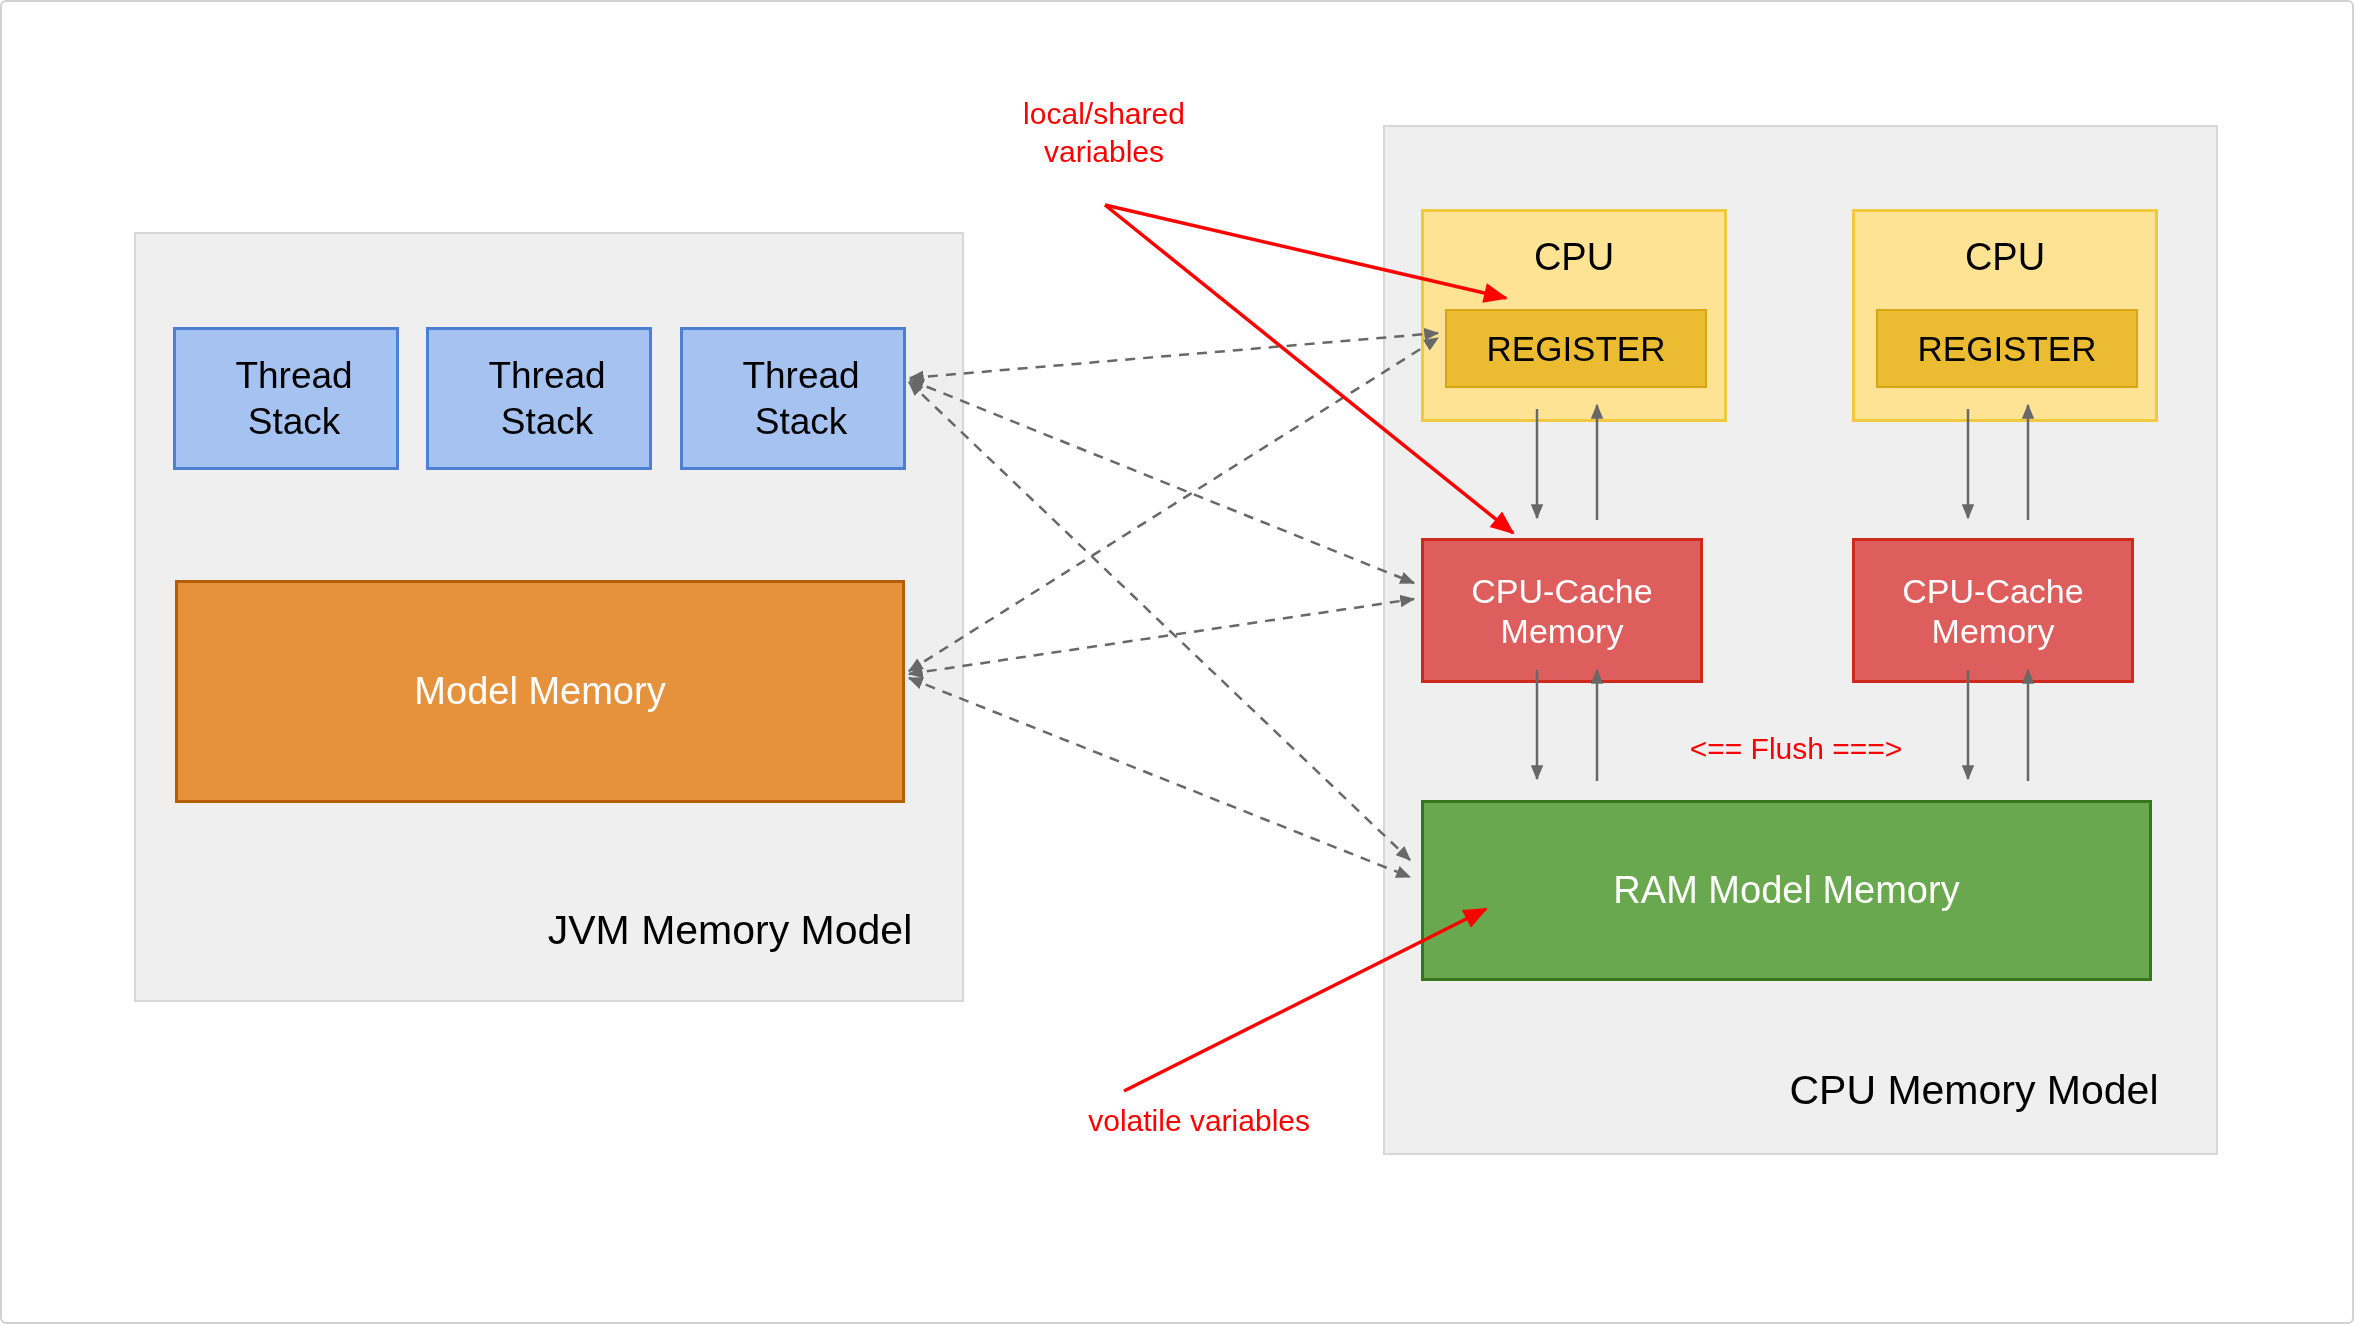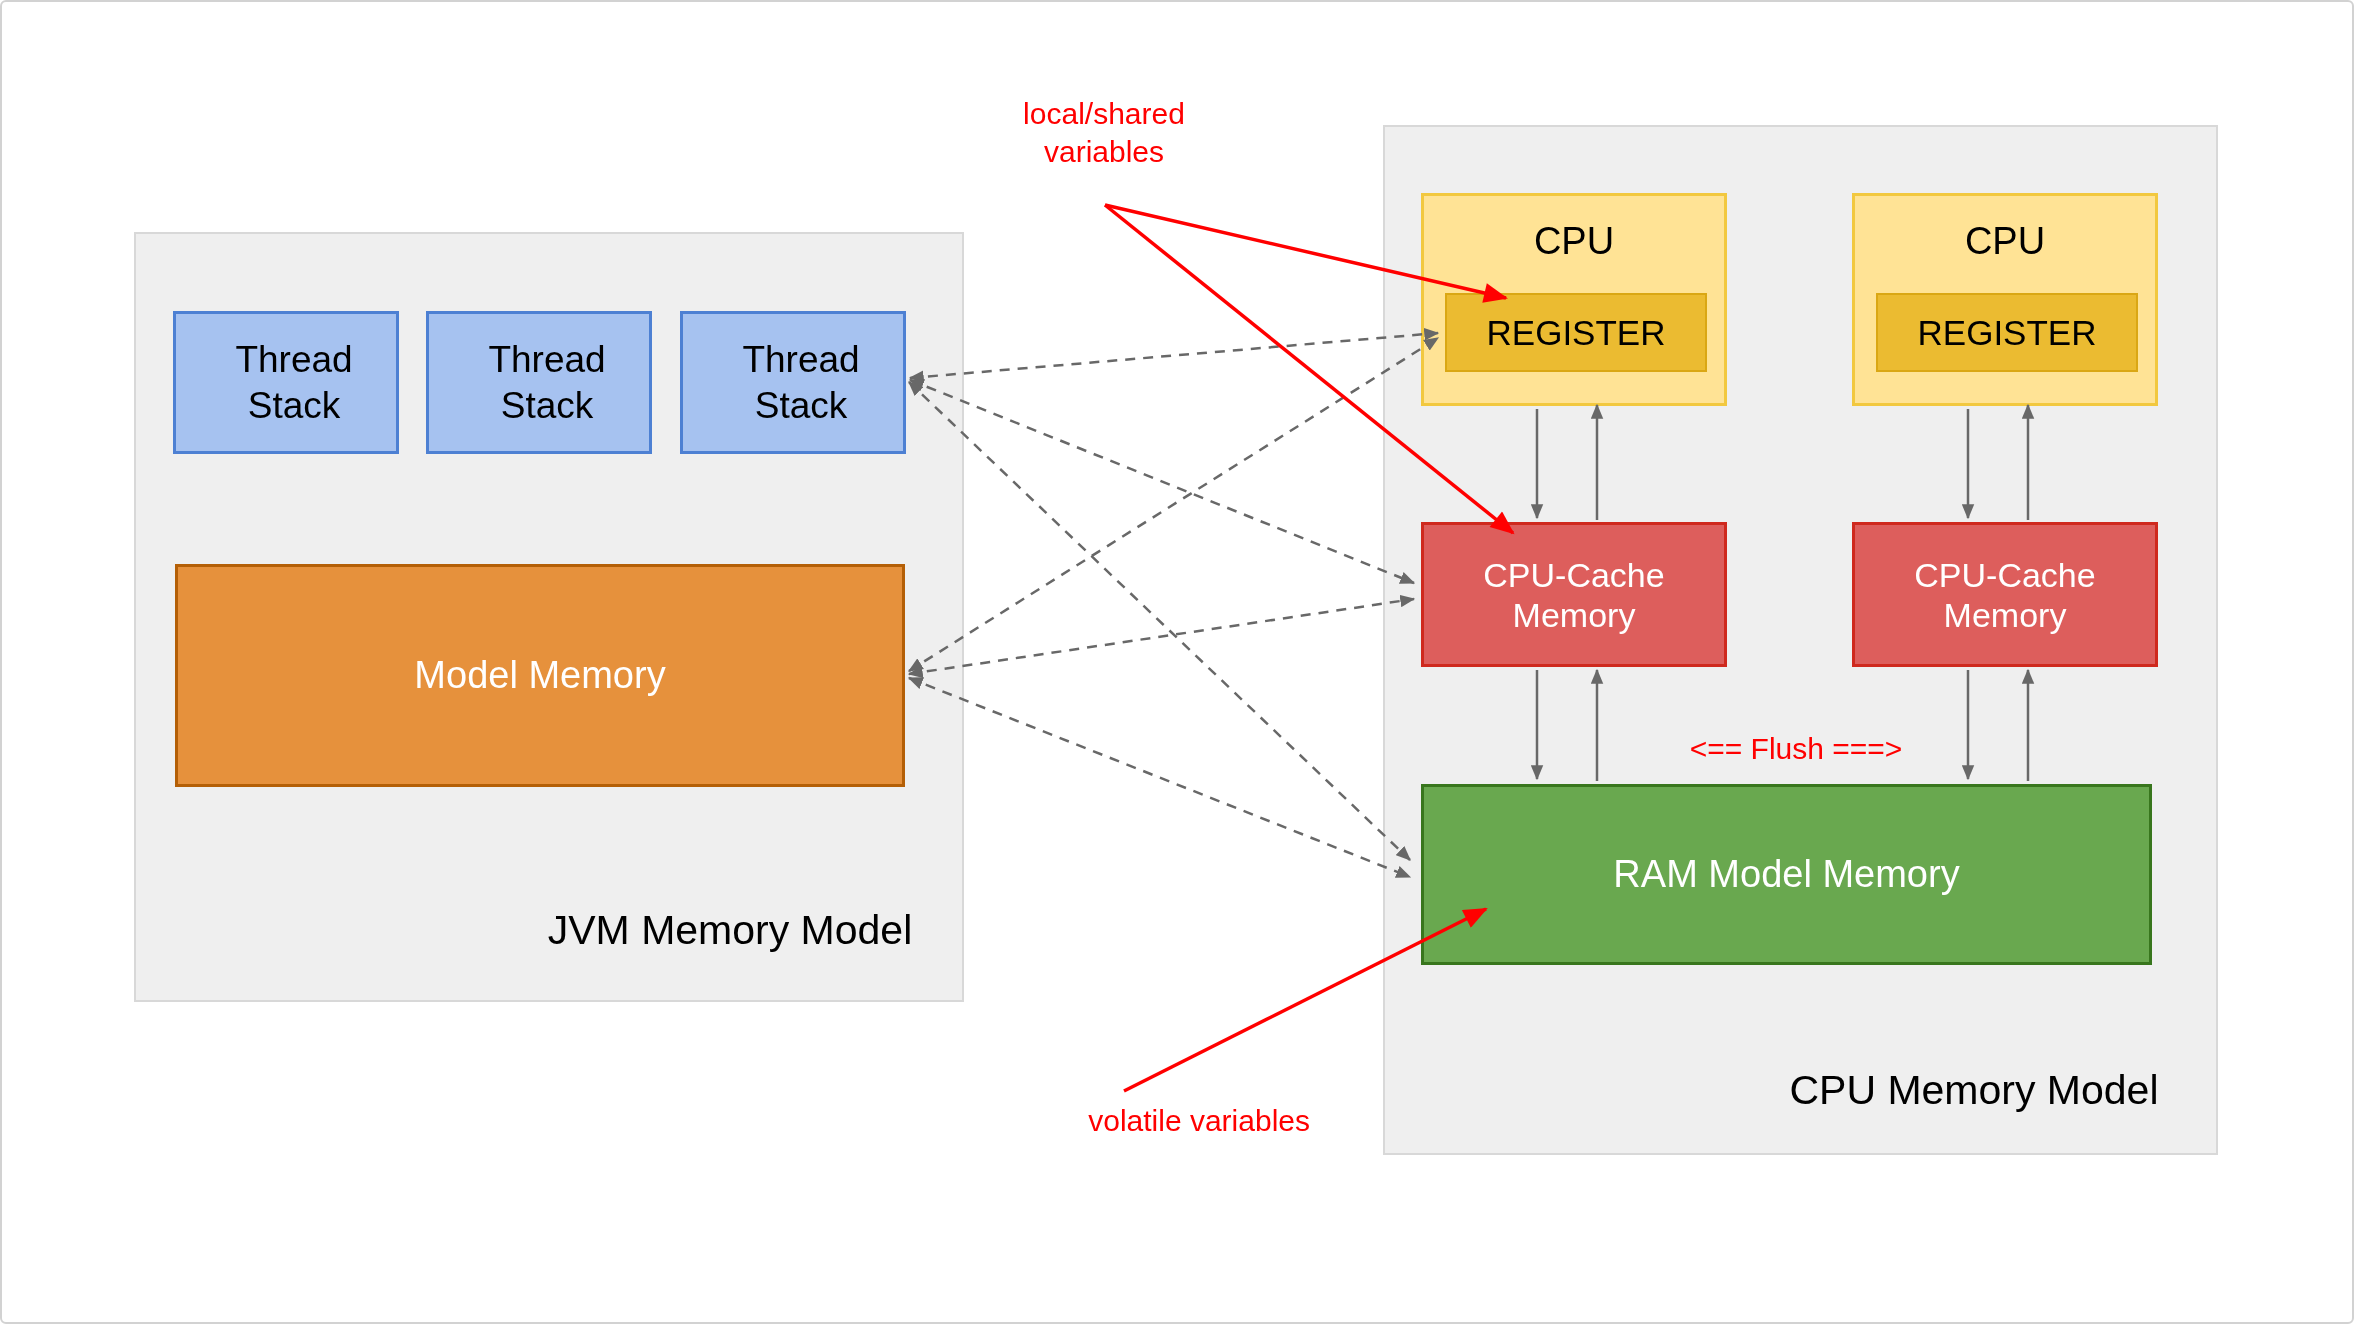--- a/index.html
+++ b/index.html
@@ -17,20 +17,21 @@
     position:absolute;
     background:#efefef;
     border:2px solid #d8d8d8;
     box-sizing:border-box;
   }
   .node{
     position:absolute;
     box-sizing:border-box;
     display:flex;align-items:center;justify-content:center;
     text-align:center;
+    margin-top:16px;
   }
   .thread-stack{
     width:226px;height:143px;top:309px;
     background:#a6c2f0;border:3px solid #4d80d3;
     font-size:37px;line-height:46px;color:#000;padding-left:16px;
   }
   .thread-stack .lbl{width:150px;margin:0 auto;}
   .heap{
     left:173px;top:562px;width:730px;height:223px;
     background:#e6913c;border:3px solid #b45f06;
@@ -48,21 +49,21 @@
     display:block;text-align:center;
   }
   .cpu-box .cpu-title{display:block;margin-top:24px;font-size:38px;}
   .register{
     position:absolute;left:21px;top:97px;width:258px;height:75px;
     background:#ebbb31;border:2px solid #daa714;
     font-size:35px;color:#000;
     display:flex;align-items:center;justify-content:center;
   }
   .cache{
-    top:520px;width:306px;height:145px;
+    top:520px;width:282px;height:145px;
     background:#dd5e5c;border:3px solid #cf291e;
     font-size:34px;line-height:40px;color:#ffffff;
   }
   .cache .lbl{width:220px;margin:0 auto;}
   .ram{
     left:1419px;top:782px;width:731px;height:181px;
     background:#69a84f;border:3px solid #38761d;
     font-size:38px;color:#ffffff;
   }
   .annotation{

